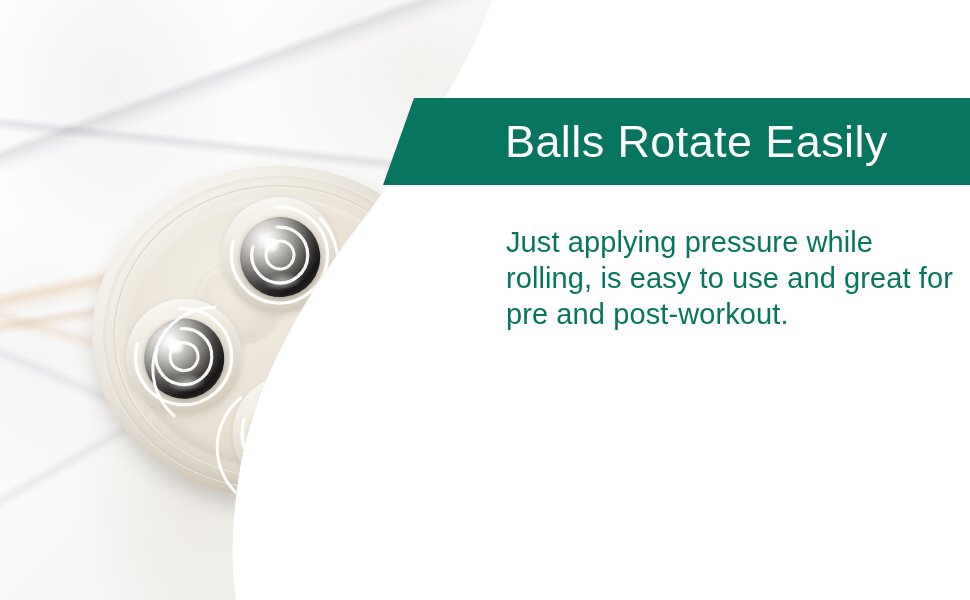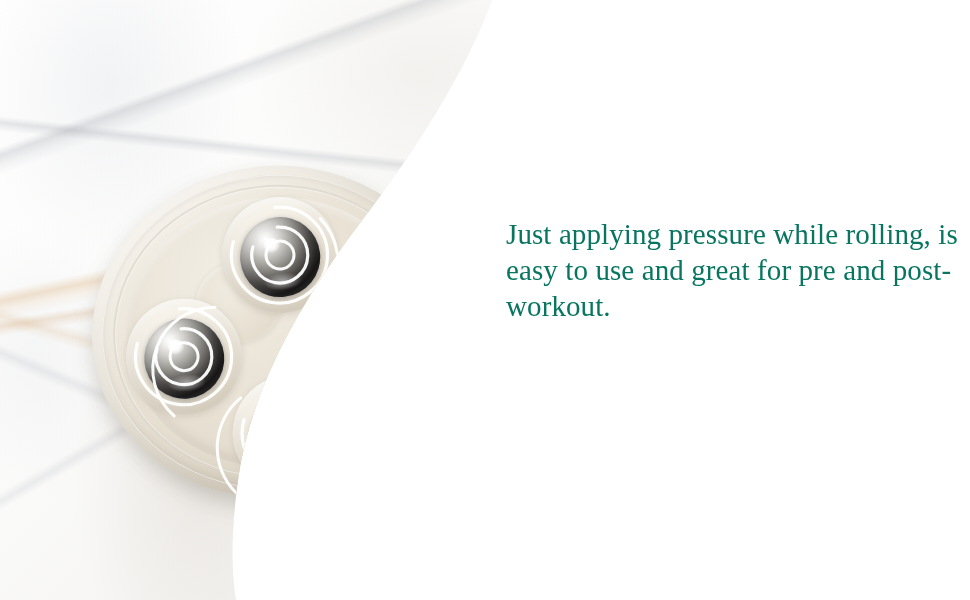--- a/index.html
+++ b/index.html
@@ -181,23 +181,22 @@
     letter-spacing: 0.4px;
     margin-left: 122px;
     white-space: nowrap;
     font-family: "Liberation Sans", sans-serif;
   }
 
   
   .copy-block {
     position: absolute;
     left: 506px;
-    top: 216px;
+    top: 224px;
     width: 452px;
-    font-family: Liberation Serif, serif;
   }
   .copy-paragraph {
     color: #07755f;
     font-size: 29px;
     line-height: 36px;
     font-weight: 400;
     letter-spacing: 0.1px;
     margin: 0;
   }
   .copy-paragraph + .copy-paragraph {
@@ -273,18 +272,21 @@
             <circle cx="188" cy="268" r="14" stroke-width="3"></circle>
             <path d="M188 240 a28 28 0 1 1 -26 17" stroke-width="3.2"></path>
             <path d="M188 220 a48 48 0 1 1 -45 30" stroke-width="3.2"></path>
             <path d="M142 228 a64 64 0 1 0 78 6" stroke-width="3"></path>
           </g>
         </g>
       </svg>
     </div>
   </div>
 
+  <div class="headline-banner">
+    <div class="headline-text">Balls Rotate Easily</div>
+  </div>
 
   <div class="copy-block">
     <p class="copy-paragraph">Just applying pressure while rolling, is easy to use and great for pre and post-workout.</p>
   </div>
 
 </div>
 
 </body></html>

